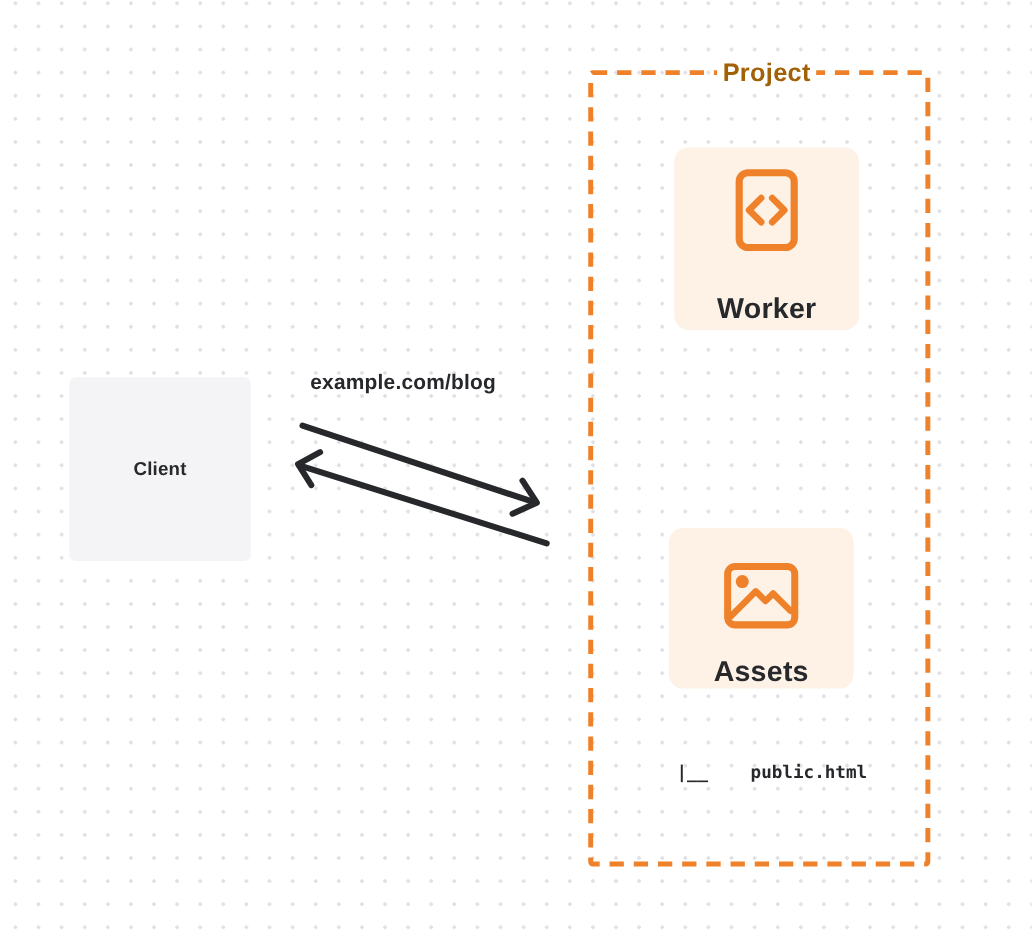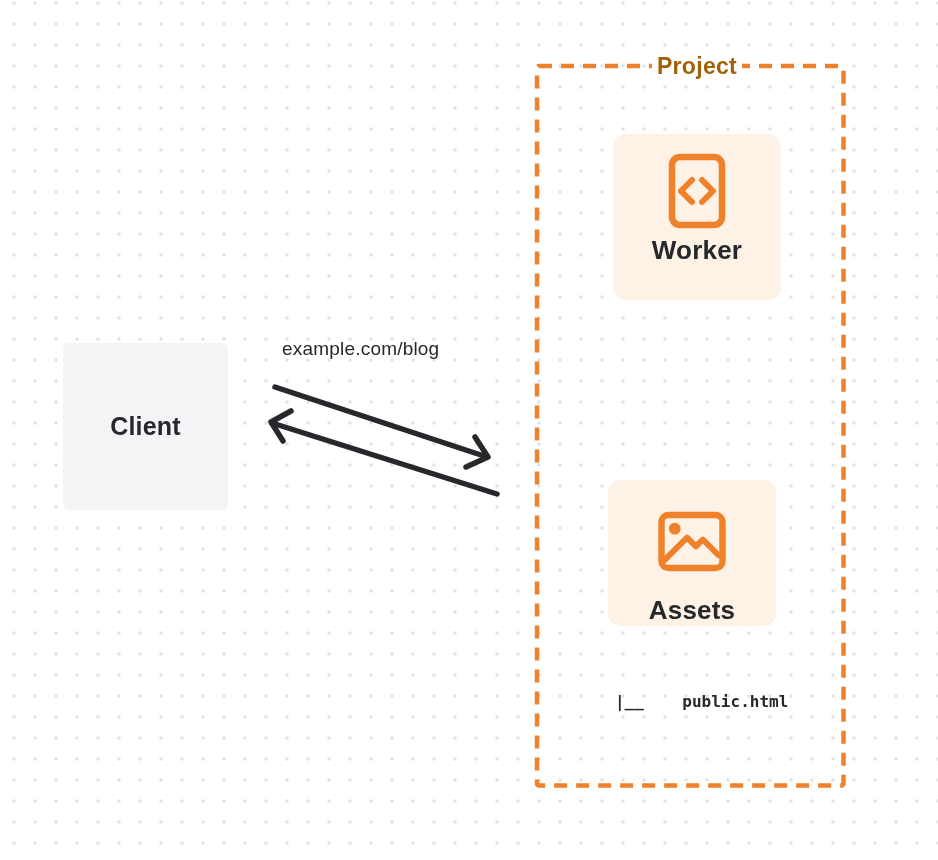--- a/index.html
+++ b/index.html
@@ -15,26 +15,26 @@
     color:#26282b;
   }
   .abs { position:absolute; }
 
   
   .client-box {
     left:63px; top:343px; width:165px; height:167px;
     background:#f4f4f6; border-radius:6px;
     display:flex; align-items:center; justify-content:center;
   }
-  .client-box .label { font-size:25px; font-weight:700; letter-spacing:.2px; }
+  .client-box .label { font-size:17px; font-weight:700; letter-spacing:.2px; }
 
   
   .request-label {
     left:282px; top:338px;
-    font-size:19px; font-weight:400; letter-spacing:.2px;
+    font-size:19px; font-weight:700; letter-spacing:.2px;
   }
 
   
   .arrows { left:0; top:0; width:938px; height:860px; pointer-events:none; }
 
   
   .project-border { left:534px; top:63px; width:314px; height:727px; pointer-events:none; }
   .project-label {
     left:697px; top:66px; transform:translate(-50%,-50%);
     background:#ffffff; padding:0 5px;
@@ -42,21 +42,21 @@
     white-space:nowrap;
   }
 
   
   .card {
     width:168px; background:#fdf2e5; border-radius:13px;
     display:flex; flex-direction:column; align-items:center;
   }
   .card .label { font-size:26px; font-weight:700; letter-spacing:.2px; }
   .worker-card { left:613px; top:134px; height:166px; padding-top:19px; box-sizing:border-box; }
-  .worker-card .label { margin-top:6px; }
+  .worker-card .label { margin-top:36px; }
   .assets-card { left:608px; top:480px; height:146px; padding-top:31px; box-sizing:border-box; }
   .assets-card .label { margin-top:23px; }
 
   
   .file-tree {
     left:586px; top:649px;
     font-family:"DejaVu Sans Mono","Liberation Mono",monospace;
     font-size:16px; font-weight:700; line-height:21px;
     white-space:pre; color:#26282b;
   }

